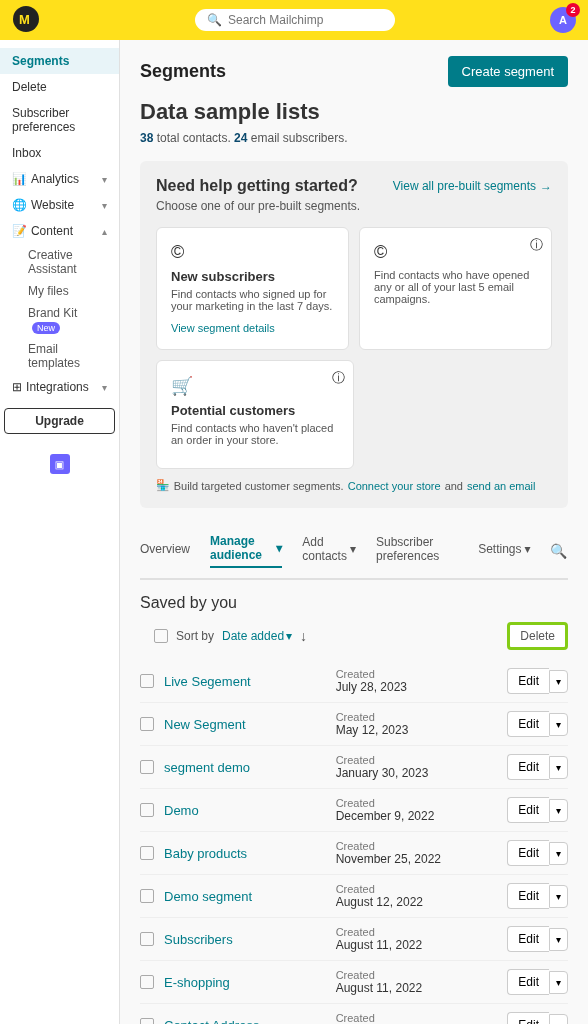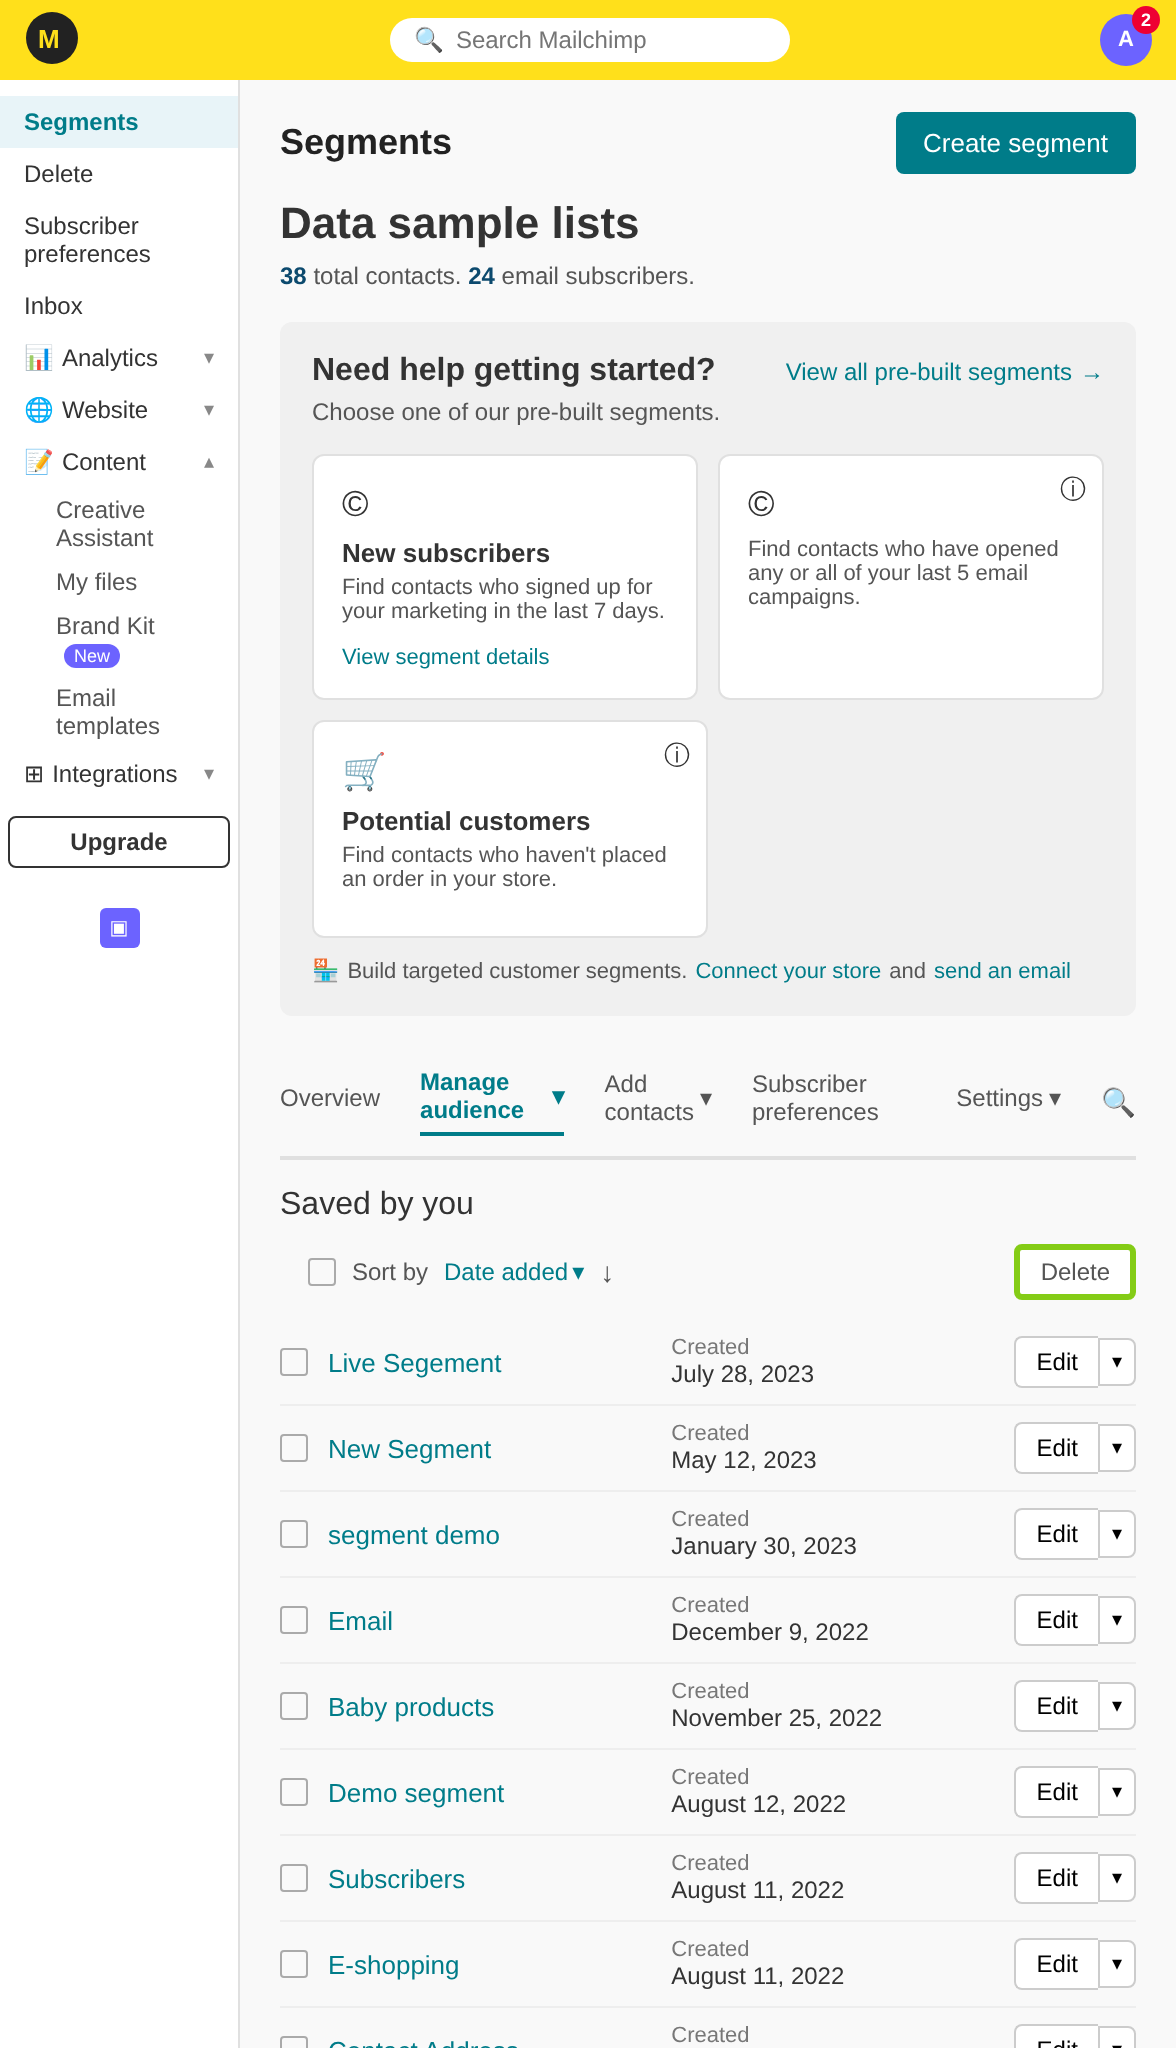--- a/index.html
+++ b/index.html
@@ -297,21 +297,21 @@
           <div class="segment-created-date">January 30, 2023</div>
         </div>
         <div class="edit-group">
           <button class="edit-btn">Edit</button>
           <button class="edit-arrow">▾</button>
         </div>
       </div>
 
       <div class="segment-row">
         <div class="checkbox"></div>
-        <span class="segment-name">Email</span>
+        <span class="segment-name">Demo</span>
         <div class="segment-meta">
           <div class="segment-created-label">Created</div>
           <div class="segment-created-date">December 9, 2022</div>
         </div>
         <div class="edit-group">
           <button class="edit-btn">Edit</button>
           <button class="edit-arrow">▾</button>
         </div>
       </div>
 

